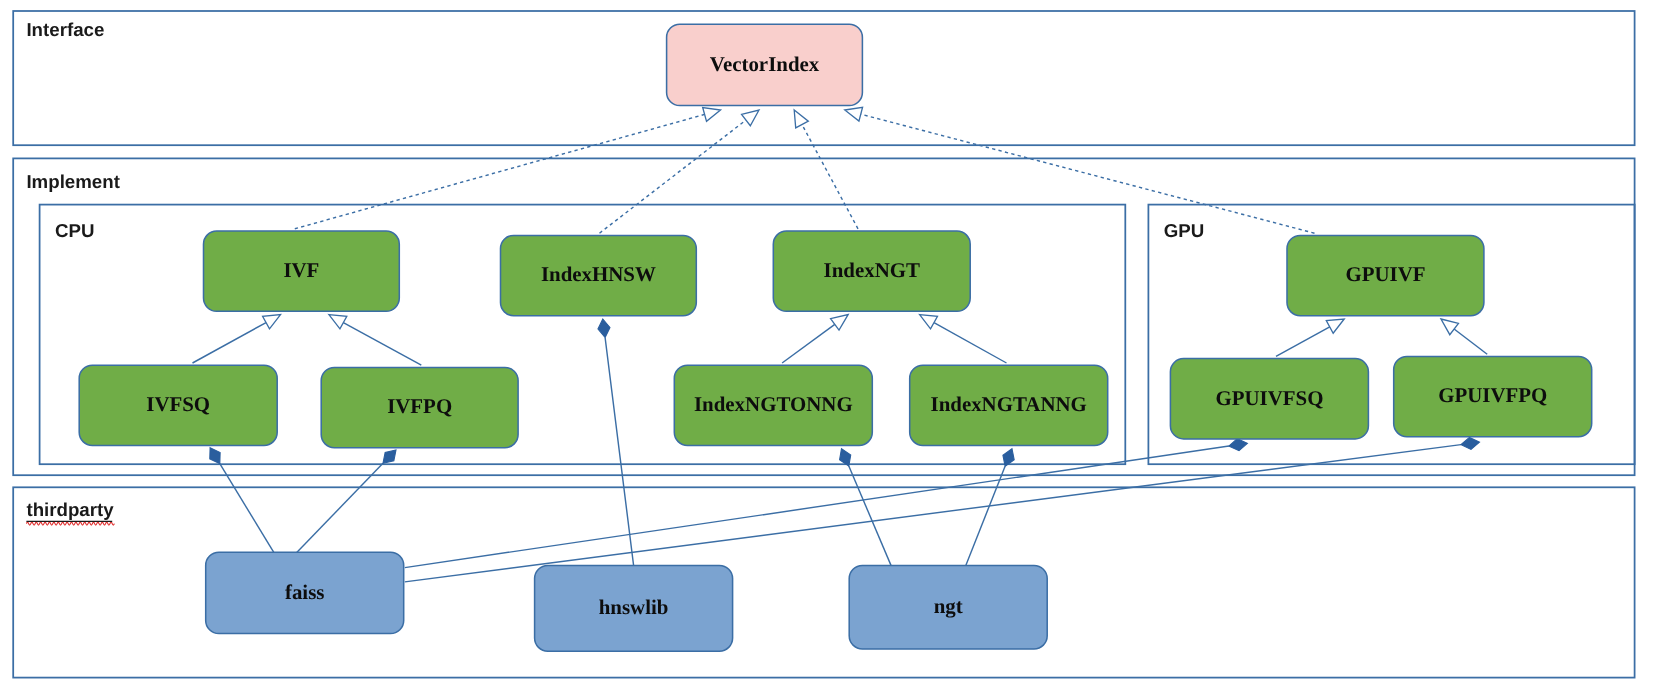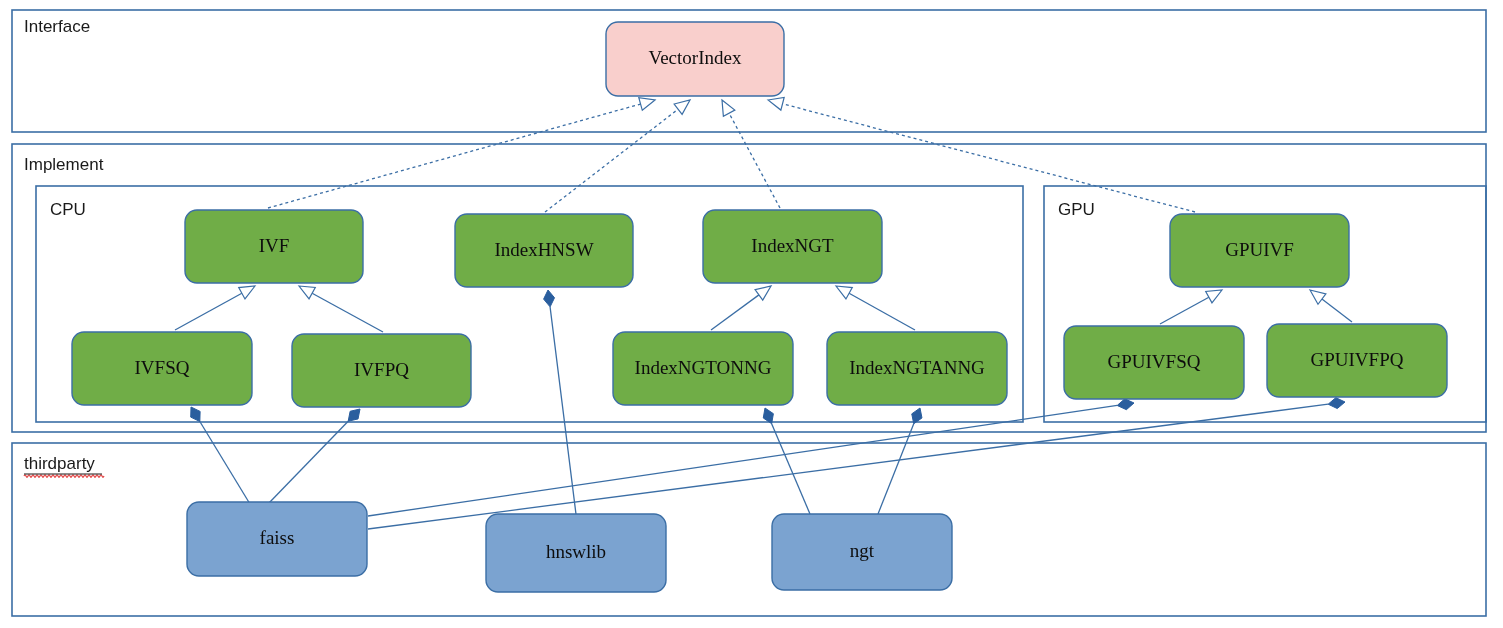--- a/index.html
+++ b/index.html
@@ -10,20 +10,21 @@
   body {
     width: 1503px;
     height: 628px;
     font-family: "Liberation Sans", sans-serif;
     overflow: hidden;
   }
   #diagram-root {
     position: relative;
     width: 1503px;
     height: 448px;
+    font-weight: bold;
   }
   svg.diagram {
     display: block;
     width: 1503px;
     height: 628px;
   }
   .group-rect {
     fill: none;
     stroke: #3b6ea5;
     stroke-width: 1.6;

